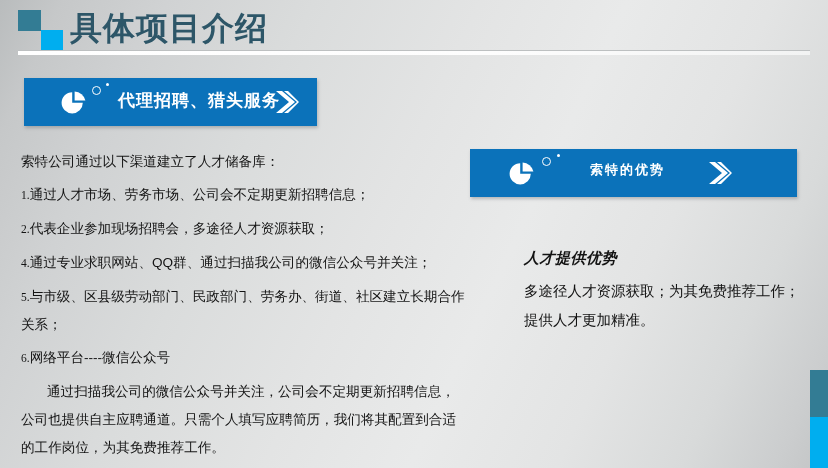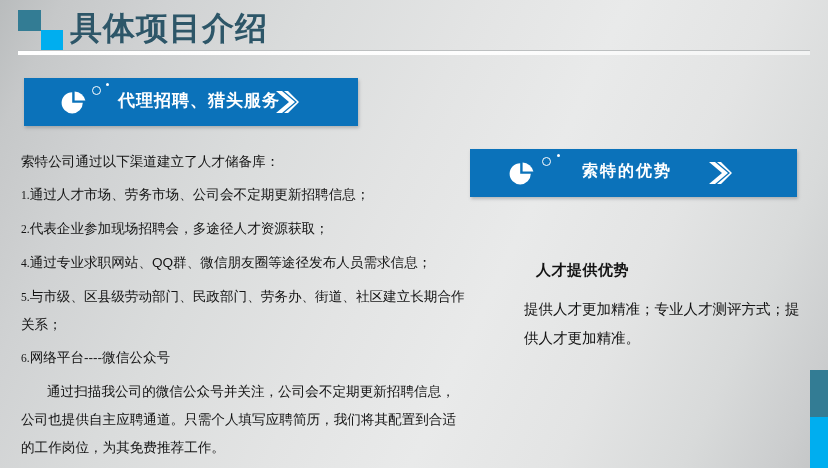--- a/index.html
+++ b/index.html
@@ -107,21 +107,21 @@
     white-space: nowrap;
   }
   .banner .chevron {
     position: absolute;
     display: block;
   }
 
   #banner-agency {
     left: 24px;
     top: 78px;
-    width: 334px;
+    width: 293px;
     height: 48px;
   }
   #banner-agency .pie-icon { left: 36px; top: 13px; }
   #banner-agency .dot-circle { left: 68px; top: 8px; width: 7px; height: 7px; }
   #banner-agency .dot-tiny { left: 82px; top: 5px; width: 3px; height: 3px; }
   #banner-agency .banner-label {
     left: 94px;
     top: 11px;
     font-size: 17px;
     letter-spacing: 1px;
@@ -131,23 +131,23 @@
   #banner-advantage {
     left: 470px;
     top: 149px;
     width: 327px;
     height: 48px;
   }
   #banner-advantage .pie-icon { left: 38px; top: 13px; }
   #banner-advantage .dot-circle { left: 72px; top: 8px; width: 7px; height: 7px; }
   #banner-advantage .dot-tiny { left: 87px; top: 5px; width: 3px; height: 3px; }
   #banner-advantage .banner-label {
-    left: 112px;
+    left: 120px;
     top: 12px;
-    font-size: 16px;
+    font-size: 13px;
     letter-spacing: 2px;
   }
   #banner-advantage .chevron { left: 237px; top: 12px; }
 
   
   #left-body {
     position: absolute;
     left: 15px;
     top: 142px;
     width: 456px;
@@ -174,25 +174,26 @@
 
   
   #right-body {
     position: absolute;
     left: 524px;
     top: 245px;
     width: 290px;
     color: #131313;
   }
   #right-body .right-heading {
-    margin: 12px;
+    margin: 0;
     font-size: 15px;
     font-weight: bold;
     line-height: 26px;
     letter-spacing: 0.5px;
+    font-style: italic;
   }
   #right-body .right-text {
     margin: 6px 0 0 0;
     font-size: 14.5px;
     line-height: 29px;
     width: 278px;
   }
 
   
   #edge-accent {
@@ -262,32 +263,32 @@
   </div>
 
   <div id="left-body">
     <p class="para">索特公司通过以下渠道建立了人才储备库：</p>
 
     <p class="para"><span class="num">1.</span><span>通过人才市场、劳务市场、公司会不定期更新招聘信息；</span></p>
 
     <p class="para"><span class="num">2.</span><span>代表企业参加现场招聘会，多途径人才资源获取；</span></p>
 
 
-    <p class="para"><span class="num">4.</span><span>通过专业求职网站、QQ群、微信朋友圈等途径发布人员需求信息；</span></p>
+    <p class="para"><span class="num">4.</span><span>通过专业求职网站、QQ群、通过扫描我公司的微信公众号并关注；</span></p>
 
     <p class="para wrap"><span class="num">5.</span><span>与市级、区县级劳动部门、民政部门、劳务办、街道、社区建立长期合作关系；</span></p>
 
     <p class="para"><span class="num">6.</span><span>网络平台----微信公众号</span></p>
 
     <p class="para indent">通过扫描我公司的微信公众号并关注，公司会不定期更新招聘信息，公司也提供自主应聘通道。只需个人填写应聘简历，我们将其配置到合适的工作岗位，为其免费推荐工作。</p>
   </div>
 
   <div id="right-body">
     <p class="right-heading">人才提供优势</p>
-    <p class="right-text">提供人才更加精准；专业人才测评方式；提供人才更加精准。</p>
+    <p class="right-text">多途径人才资源获取；为其免费推荐工作；提供人才更加精准。</p>
   </div>
 
   <div id="edge-accent">
     <div class="accent-dark"></div>
     <div class="accent-light"></div>
   </div>
 
 </div>
 
 </body></html>

